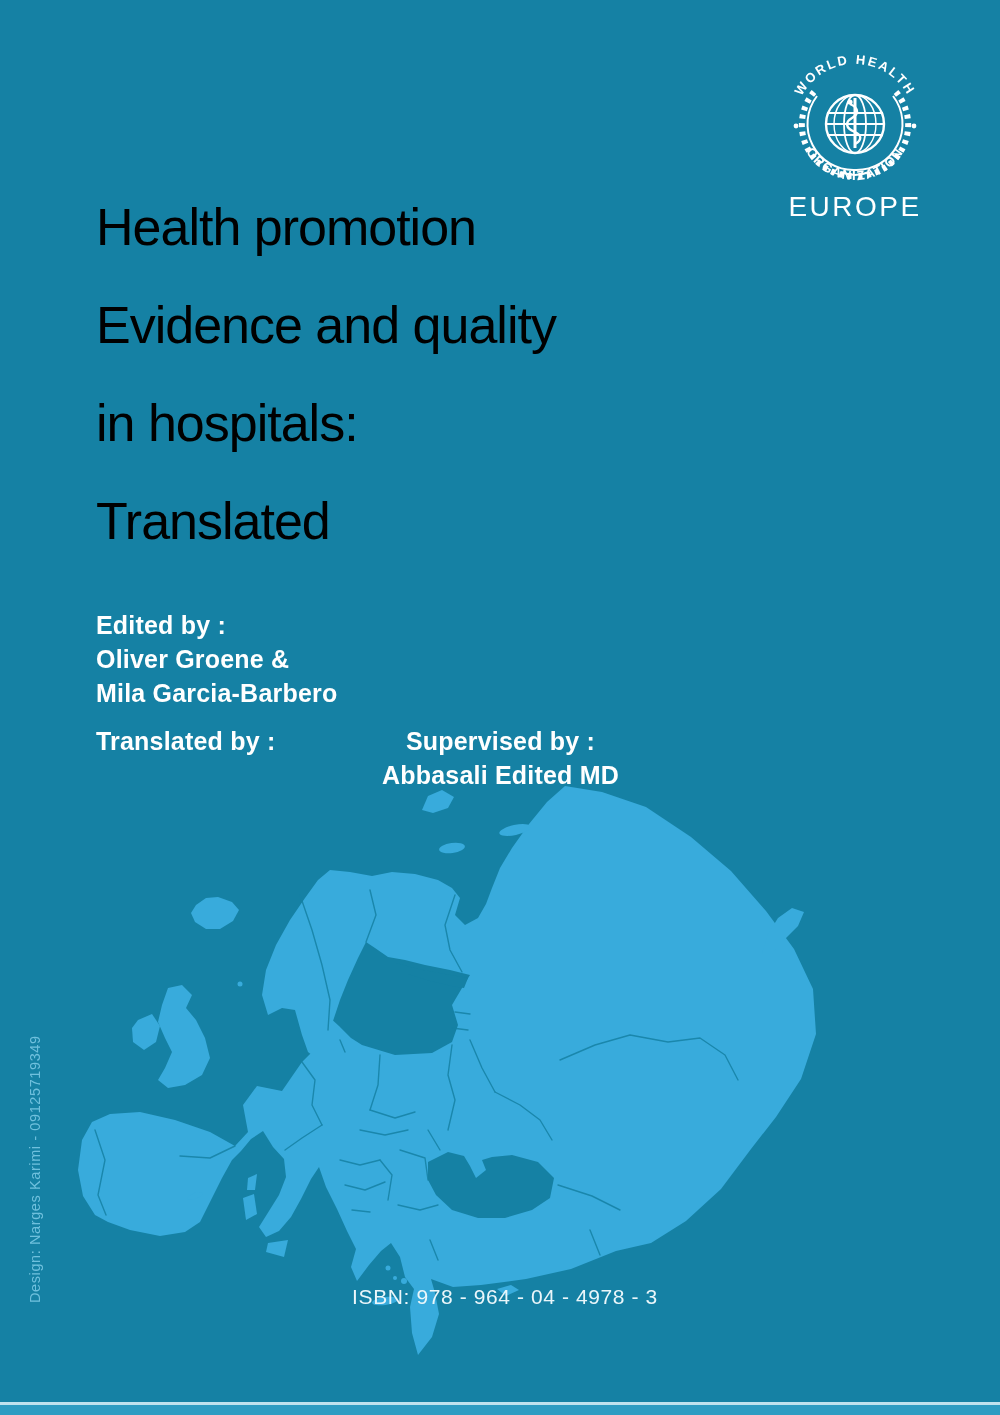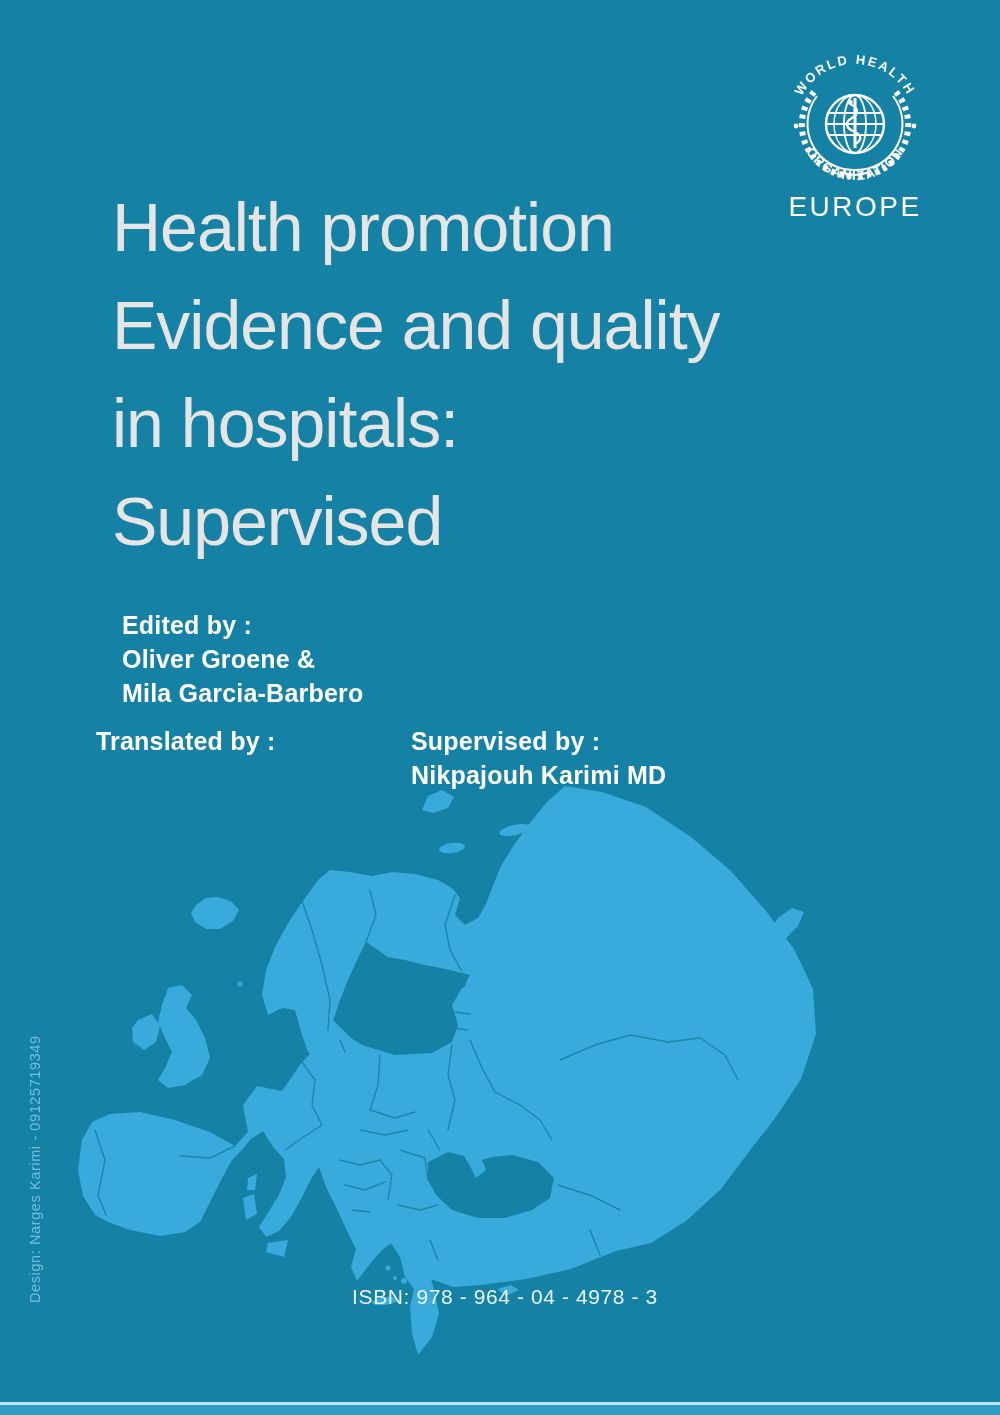--- a/index.html
+++ b/index.html
@@ -20,32 +20,32 @@
   }
   .page{position:absolute;inset:0;background:var(--background);}
   .map-svg{position:absolute;left:0;top:0;width:1000px;height:1415px;}
   .map-svg .land{fill:var(--land);}
   .map-svg .sea{fill:var(--background);}
   .map-svg .border{stroke:var(--background);stroke-width:1.4;fill:none;opacity:.85;stroke-linejoin:round;stroke-linecap:round;}
   .logo-svg{position:absolute;left:773px;top:40px;width:164px;height:190px;}
   .logo-svg text{fill:var(--text-primary);}
   .logo-line{stroke:var(--text-primary);fill:none;}
   .title{
-    position:absolute;left:112px;top:178px;width:800px;
-    color:#e5e5e5;font-size:68px;line-height:98px;font-weight:400;
+    position:absolute;left:96px;top:178px;width:800px;
+    color:#000000;font-size:52px;line-height:98px;font-weight:400;
     letter-spacing:-1px;
   }
   .title span{display:block;}
   .credit-block{
     position:absolute;color:var(--text-primary);
     font-weight:700;font-size:25px;line-height:34px;letter-spacing:.2px;
   }
-  .edited{left:122px;top:608px;}
+  .edited{left:96px;top:608px;}
   .translated{left:96px;top:724px;}
-  .supervised{left:411px;top:724px;}
+  .supervised{left:382px;top:724px;text-align:center;}
   .credit-block div{white-space:nowrap;}
   .isbn{
     position:absolute;left:0;top:1285px;width:1010px;text-align:center;
     color:#eaf6fa;font-size:21px;letter-spacing:.6px;font-weight:400;
   }
   .design-credit{
     position:absolute;left:27px;top:1303px;
     transform-origin:0 0;transform:rotate(-90deg);
     color:var(--design-credit-text);
     font-size:14.5px;letter-spacing:.6px;white-space:nowrap;font-weight:400;
@@ -189,36 +189,36 @@
       <path class="logo-line" d="M123,52 A51,51 0 0 1 82,136" stroke-width="6" stroke-dasharray="4 4.5"></path>
       <path class="logo-line" d="M68,132 Q82,138 96,132" stroke-width="2"></path>
     </g>
     <text x="82" y="176" text-anchor="middle" font-size="28" letter-spacing="2.5" font-weight="400">EUROPE</text>
   </svg>
 
   <div class="title">
     <span>Health promotion</span>
     <span>Evidence and quality</span>
     <span>in hospitals:</span>
-    <span>Supervised</span>
+    <span>Translated</span>
   </div>
 
   <div class="credit-block edited">
     <div>Edited by :</div>
     <div>Oliver Groene &amp;</div>
     <div>Mila Garcia-Barbero</div>
   </div>
 
   <div class="credit-block translated">
     <div>Translated by :</div>
   </div>
 
   <div class="credit-block supervised">
     <div>Supervised by :</div>
-    <div>Nikpajouh Karimi MD</div>
+    <div>Abbasali Edited MD</div>
   </div>
 
   <div class="isbn">ISBN: 978 - 964 - 04 - 4978 - 3</div>
 
   <div class="design-credit">Design: Narges Karimi - 09125719349</div>
 
   <div class="bottom-strip"></div>
 
 </div>
 

